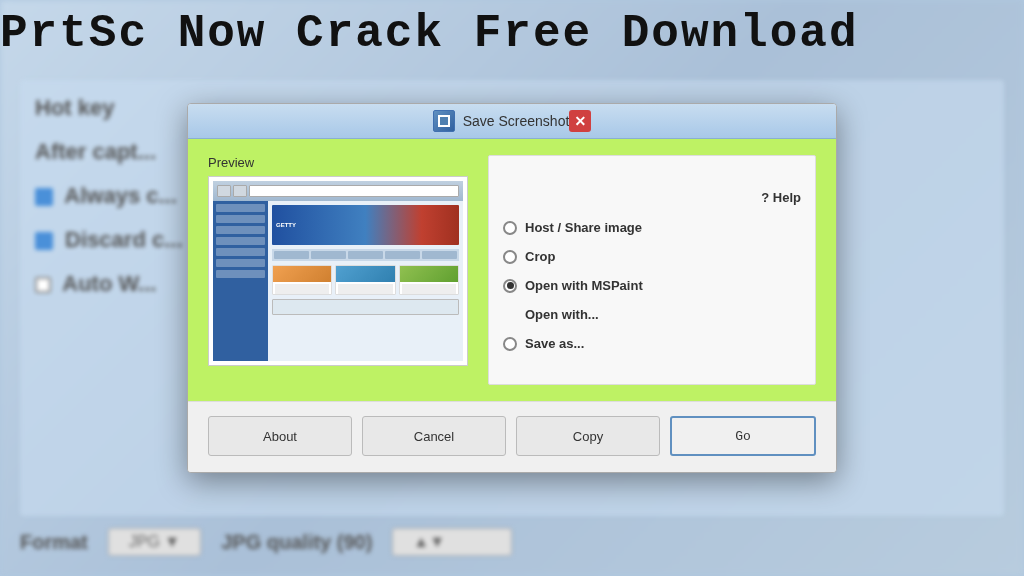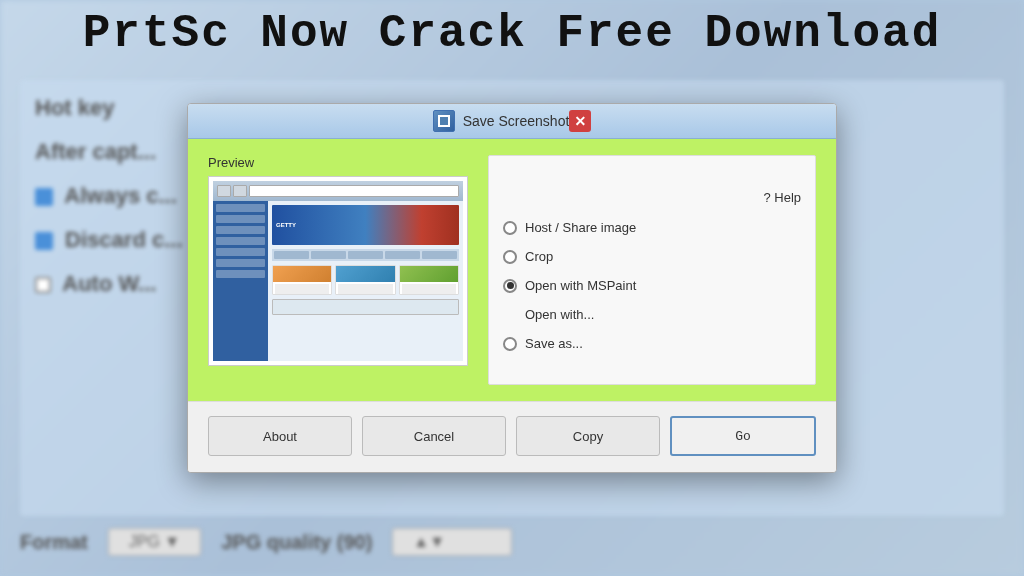--- a/index.html
+++ b/index.html
@@ -19,21 +19,21 @@
       background: linear-gradient(135deg, #c5d8ea 0%, #aac0d8 50%, #b8ccde 100%);
       filter: blur(3px);
       z-index: 0;
     }
 
     .bg-title {
       position: absolute;
       top: 8px;
       left: 0;
       right: 0;
-      text-align: center;
+      text-align: left;
       font-size: 46px;
       font-weight: bold;
       font-family: 'Courier New', Courier, monospace;
       color: #111;
       z-index: 1;
       letter-spacing: 2px;
     }
 
     .bg-content {
       position: absolute;
@@ -315,20 +315,21 @@
       margin: 2px;
     }
 
     
     .options-section {
       flex: 1;
       background: #f8f8f8;
       border: 1px solid #ddd;
       padding: 32px 14px;
       border-radius: 2px;
+      font-weight: bold;
     }
 
     .option-row {
       display: flex;
       align-items: center;
       gap: 8px;
       margin-bottom: 14px;
       font-size: 13px;
       color: #333;
     }

